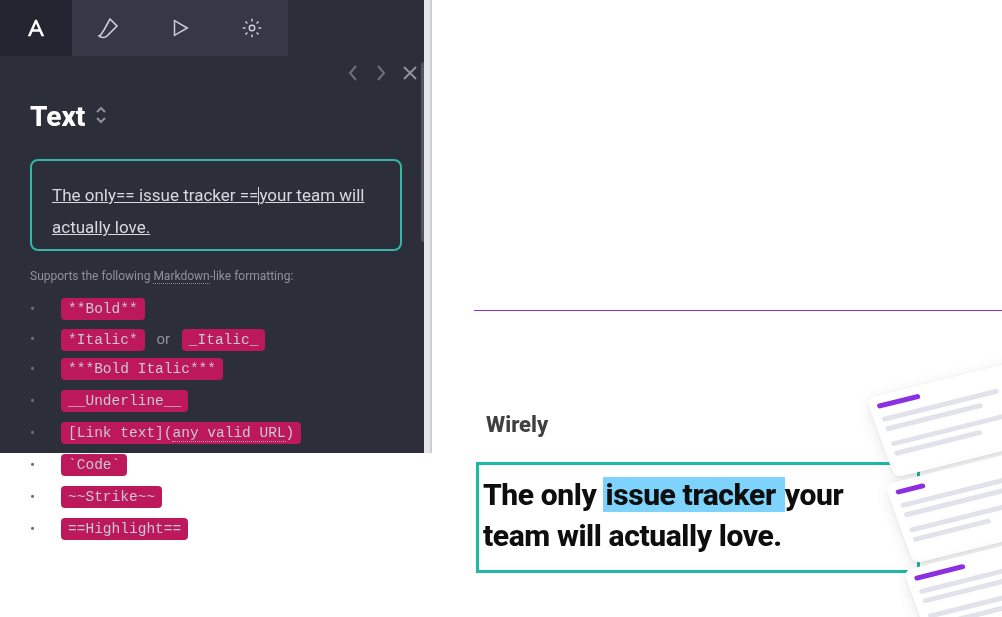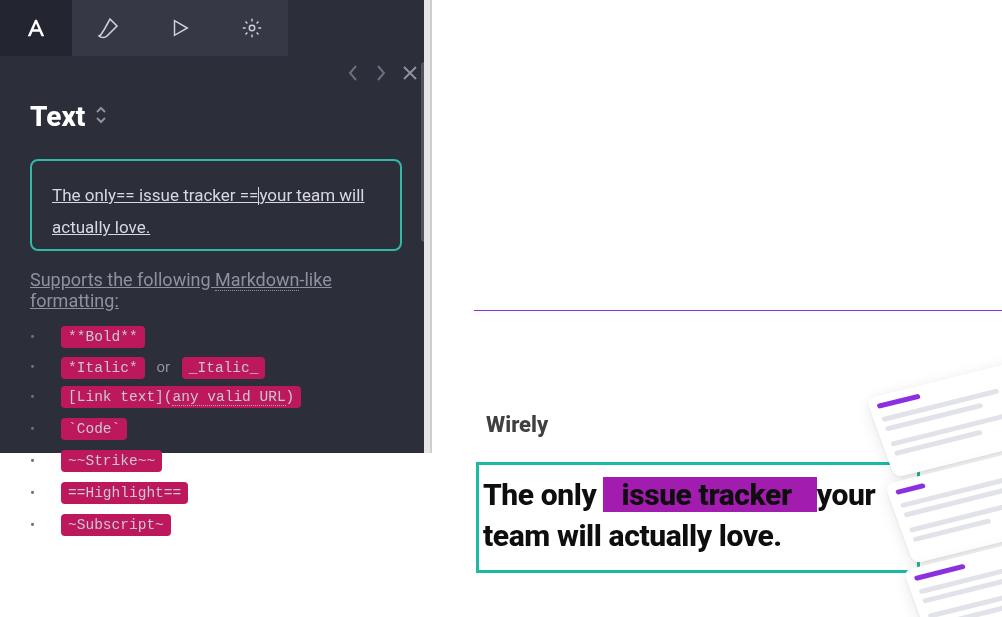--- a/index.html
+++ b/index.html
@@ -76,23 +76,22 @@
     display: inline-block;
     width: 1px;
     height: 18px;
     background: #d7d8e0;
     vertical-align: middle;
     margin: 0 0 2px 0;
   }
 
   .help-intro {
     padding: 0 30px 10px 30px;
-    font-size: 18px;
+    font-size: 12px;
     color: #8f919e;
-    text-decoration: underline;
   }
   .help-intro .mdword {
     border-bottom: 1px dotted #8f919e;
   }
 
   .fmt-list {
     list-style: none;
     padding: 0 30px 0 30px;
     font-size: 15px;
     color: #8f919e;
@@ -181,22 +180,22 @@
     border: 3px solid #1db9a4;
   }
   .headline {
     font-size: 30px;
     font-weight: 800;
     line-height: 1.35;
     color: #0e0e0e;
     letter-spacing: -0.4px;
   }
   .headline .hl {
-    background: #a21caf;
-    padding: 0 18px;
+    background: #7dd3fc;
+    padding: 0 2px;
   }
 
   
   .cards {
     position: absolute;
     right: -40px;
     top: 378px;
     width: 160px;
     height: 220px;
     transform: rotate(-14deg) skewX(6deg);
@@ -284,35 +283,38 @@
         <code>**Bold**</code>
       </li>
     <li>
       <span>
         <code>*Italic*</code>
         <span class="or">or</span>
         <code>_Italic_</code>
       </span>
     </li>
     <li>
+        <code>***Bold Italic***</code>
+      </li>
+    <li>
+        <code>__Underline__</code>
+      </li>
+    <li>
       <code>
         <span>[Link text](</span><span class="uline">any valid URL</span><span>)</span>
       </code>
     </li>
     <li>
         <code>`Code`</code>
       </li>
     <li>
         <code>~~Strike~~</code>
       </li>
     <li>
         <code>==Highlight==</code>
-      </li>
-    <li>
-        <code>~Subscript~</code>
       </li>
   </ul>
 
   <div class="scroll-gutter">
     <div class="scroll-thumb"></div>
   </div>
 
   <div class="panel-divider"></div>
 </div>
 

